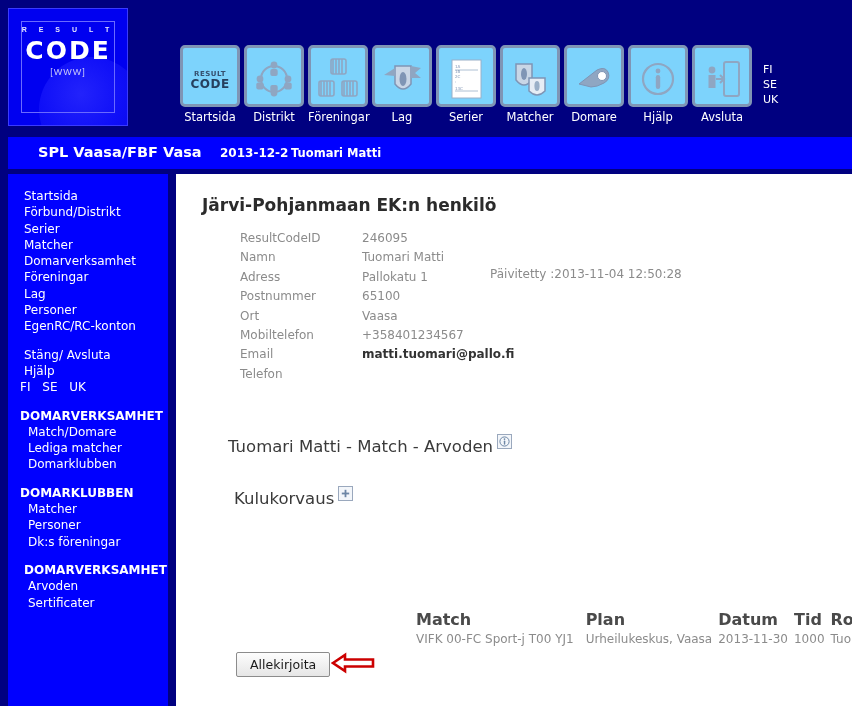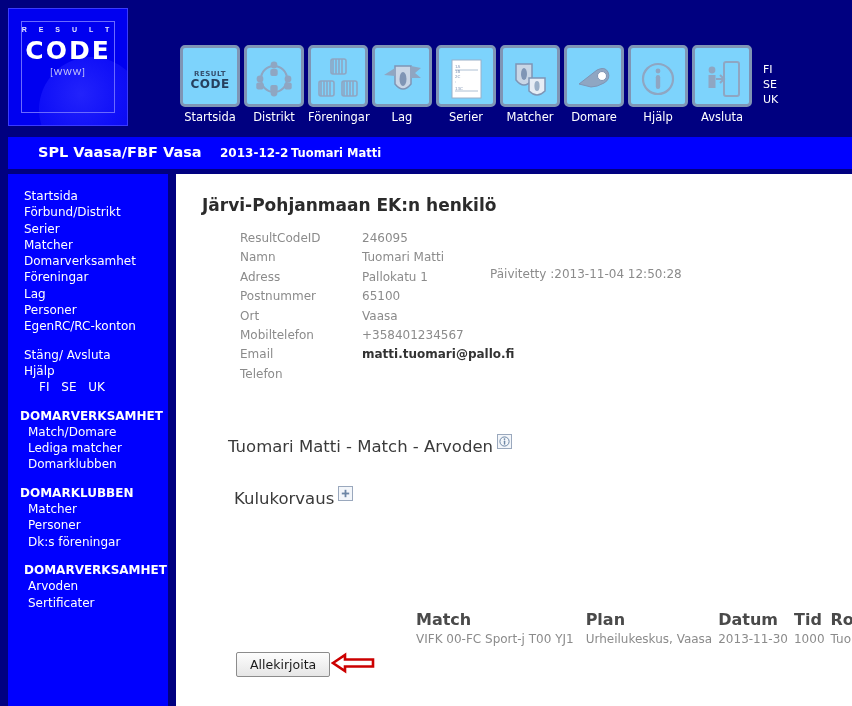--- a/index.html
+++ b/index.html
@@ -174,21 +174,21 @@
   }
   .sb-head.indent { padding-left: 16px; }
   .sb-sub {
     padding-left: 20px;
     line-height: 16.3px;
     cursor: pointer;
     white-space: nowrap;
   }
   .sb-gap { height: 12px; }
   .sb-langs {
-    padding-left: 31px;
+    padding-left: 12px;
     line-height: 16.3px;
   }
   .sb-langs span { cursor: pointer; margin-right: 8px; }
 
   
   #content {
     position: absolute;
     left: 176px; top: 174px;
     width: 676px;
     height: 576px;

